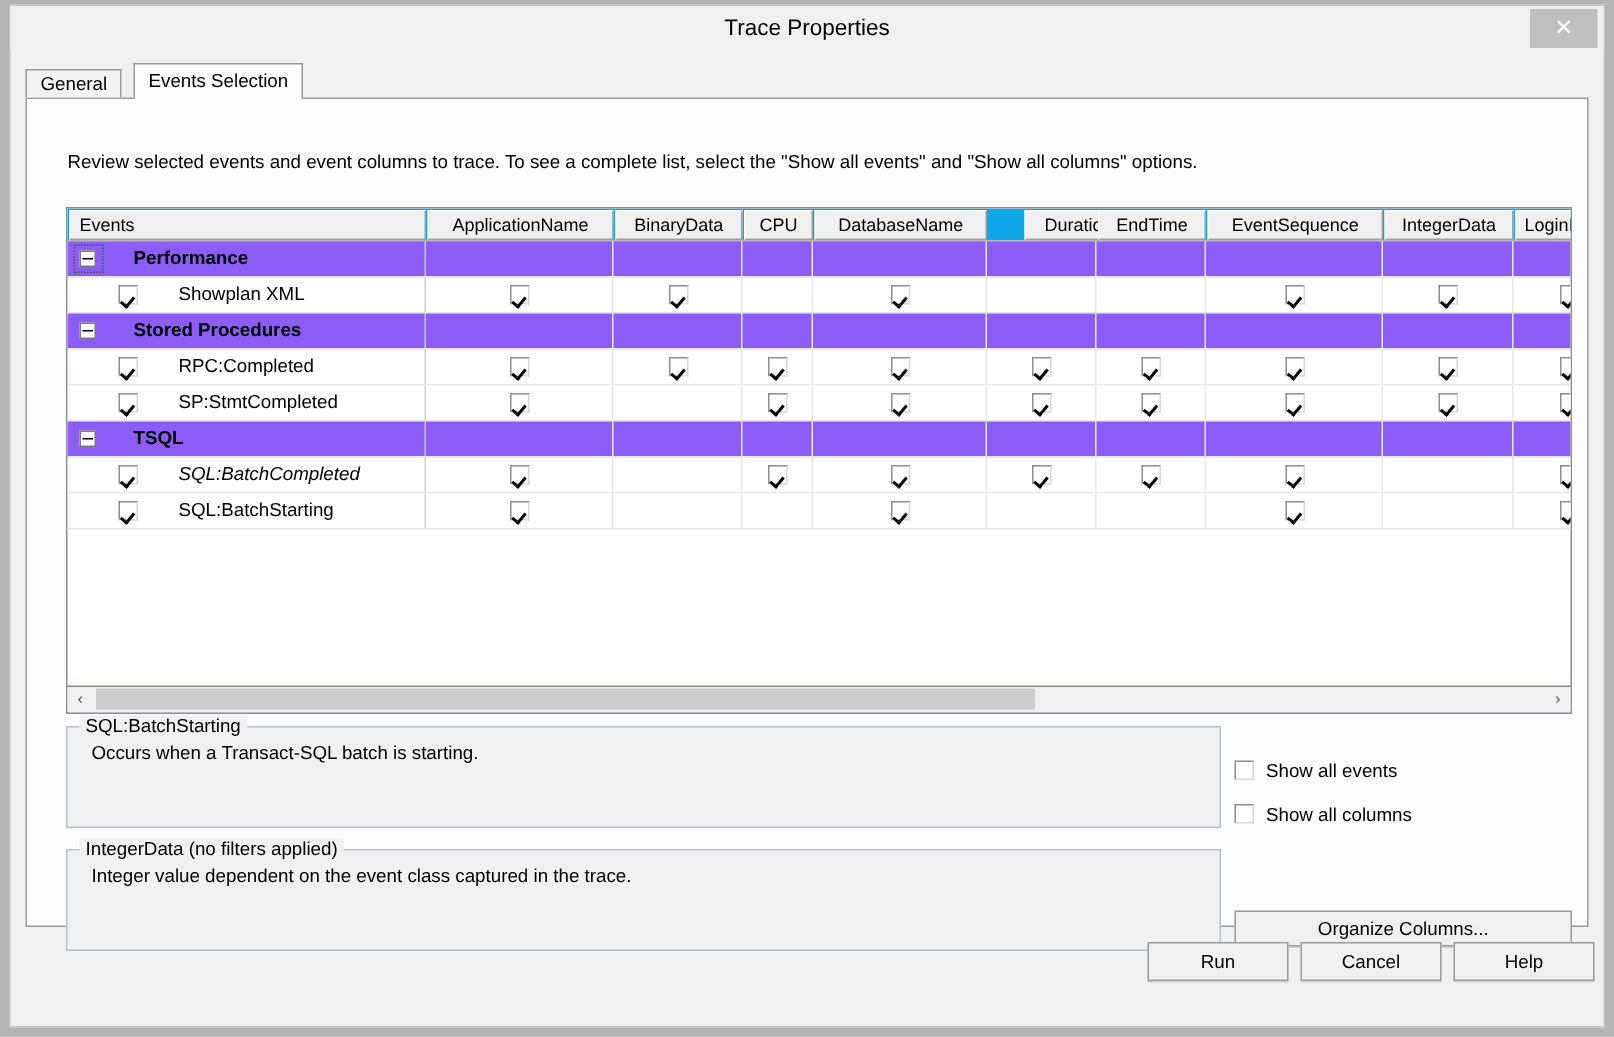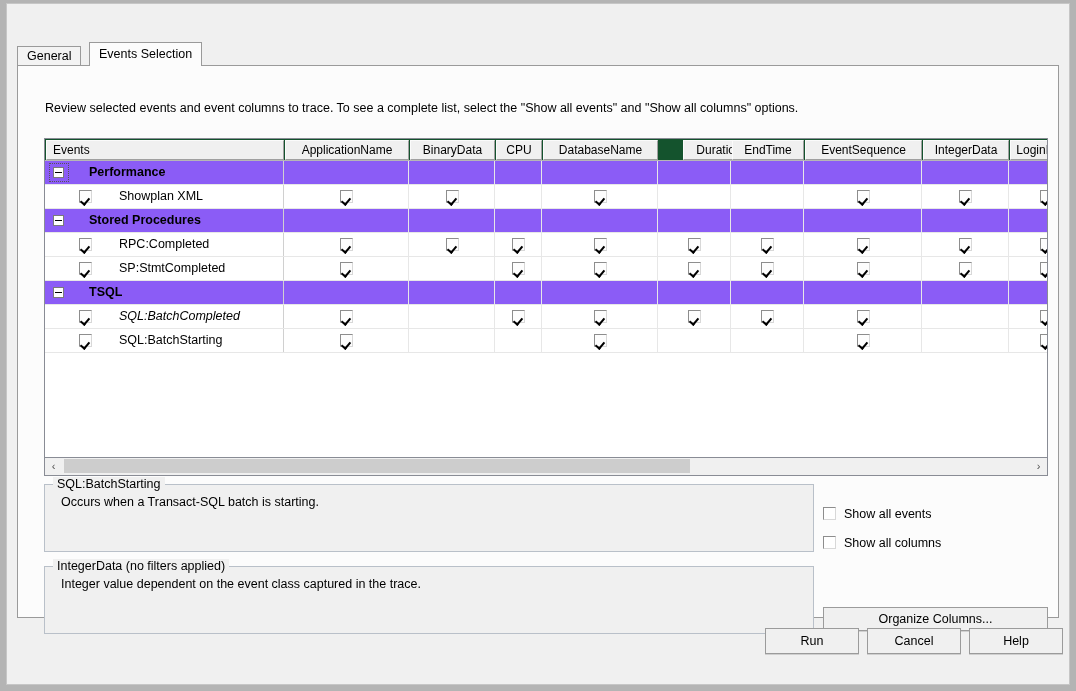--- a/index.html
+++ b/index.html
@@ -128,21 +128,21 @@
   #grid {
     position: relative;
     width: 100%;
     height: 100%;
   }
   .hdr-row {
     position: absolute;
     left: 0; top: 0;
     height: 22px;
     width: 100%;
-    background: #14532d;
+    background: #0ea5e9;
     border-bottom: 1px solid #b6b6b6;
     box-sizing: border-box;
   }
   .hdr-cell {
     position: absolute;
     top: 1px;
     height: 20px;
     line-height: 19px;
     background: #f0f0f0;
     border: 1px solid #a0a0a0;
@@ -390,20 +390,26 @@
     left: 962px; top: 624px;
     width: 94px; height: 26px;
     line-height: 24px;
   }
 </style>
 </head>
 <body>
 
 <div id="dialog">
 
+  <div id="titlebar">
+    <div id="title-text">Trace Properties</div>
+    <div id="close-button">
+      <span class="x">✕</span>
+    </div>
+  </div>
 
   <div id="tabstrip">
     <div class="tab inactive" style="left:0;">General</div>
     <div class="tab active" style="left:72px;">Events Selection</div>
   </div>
 
   <div id="tabpage">
 
     <div id="instruction">Review selected events and event columns to trace. To see a complete list, select the "Show all events" and "Show all columns" options.</div>
 

